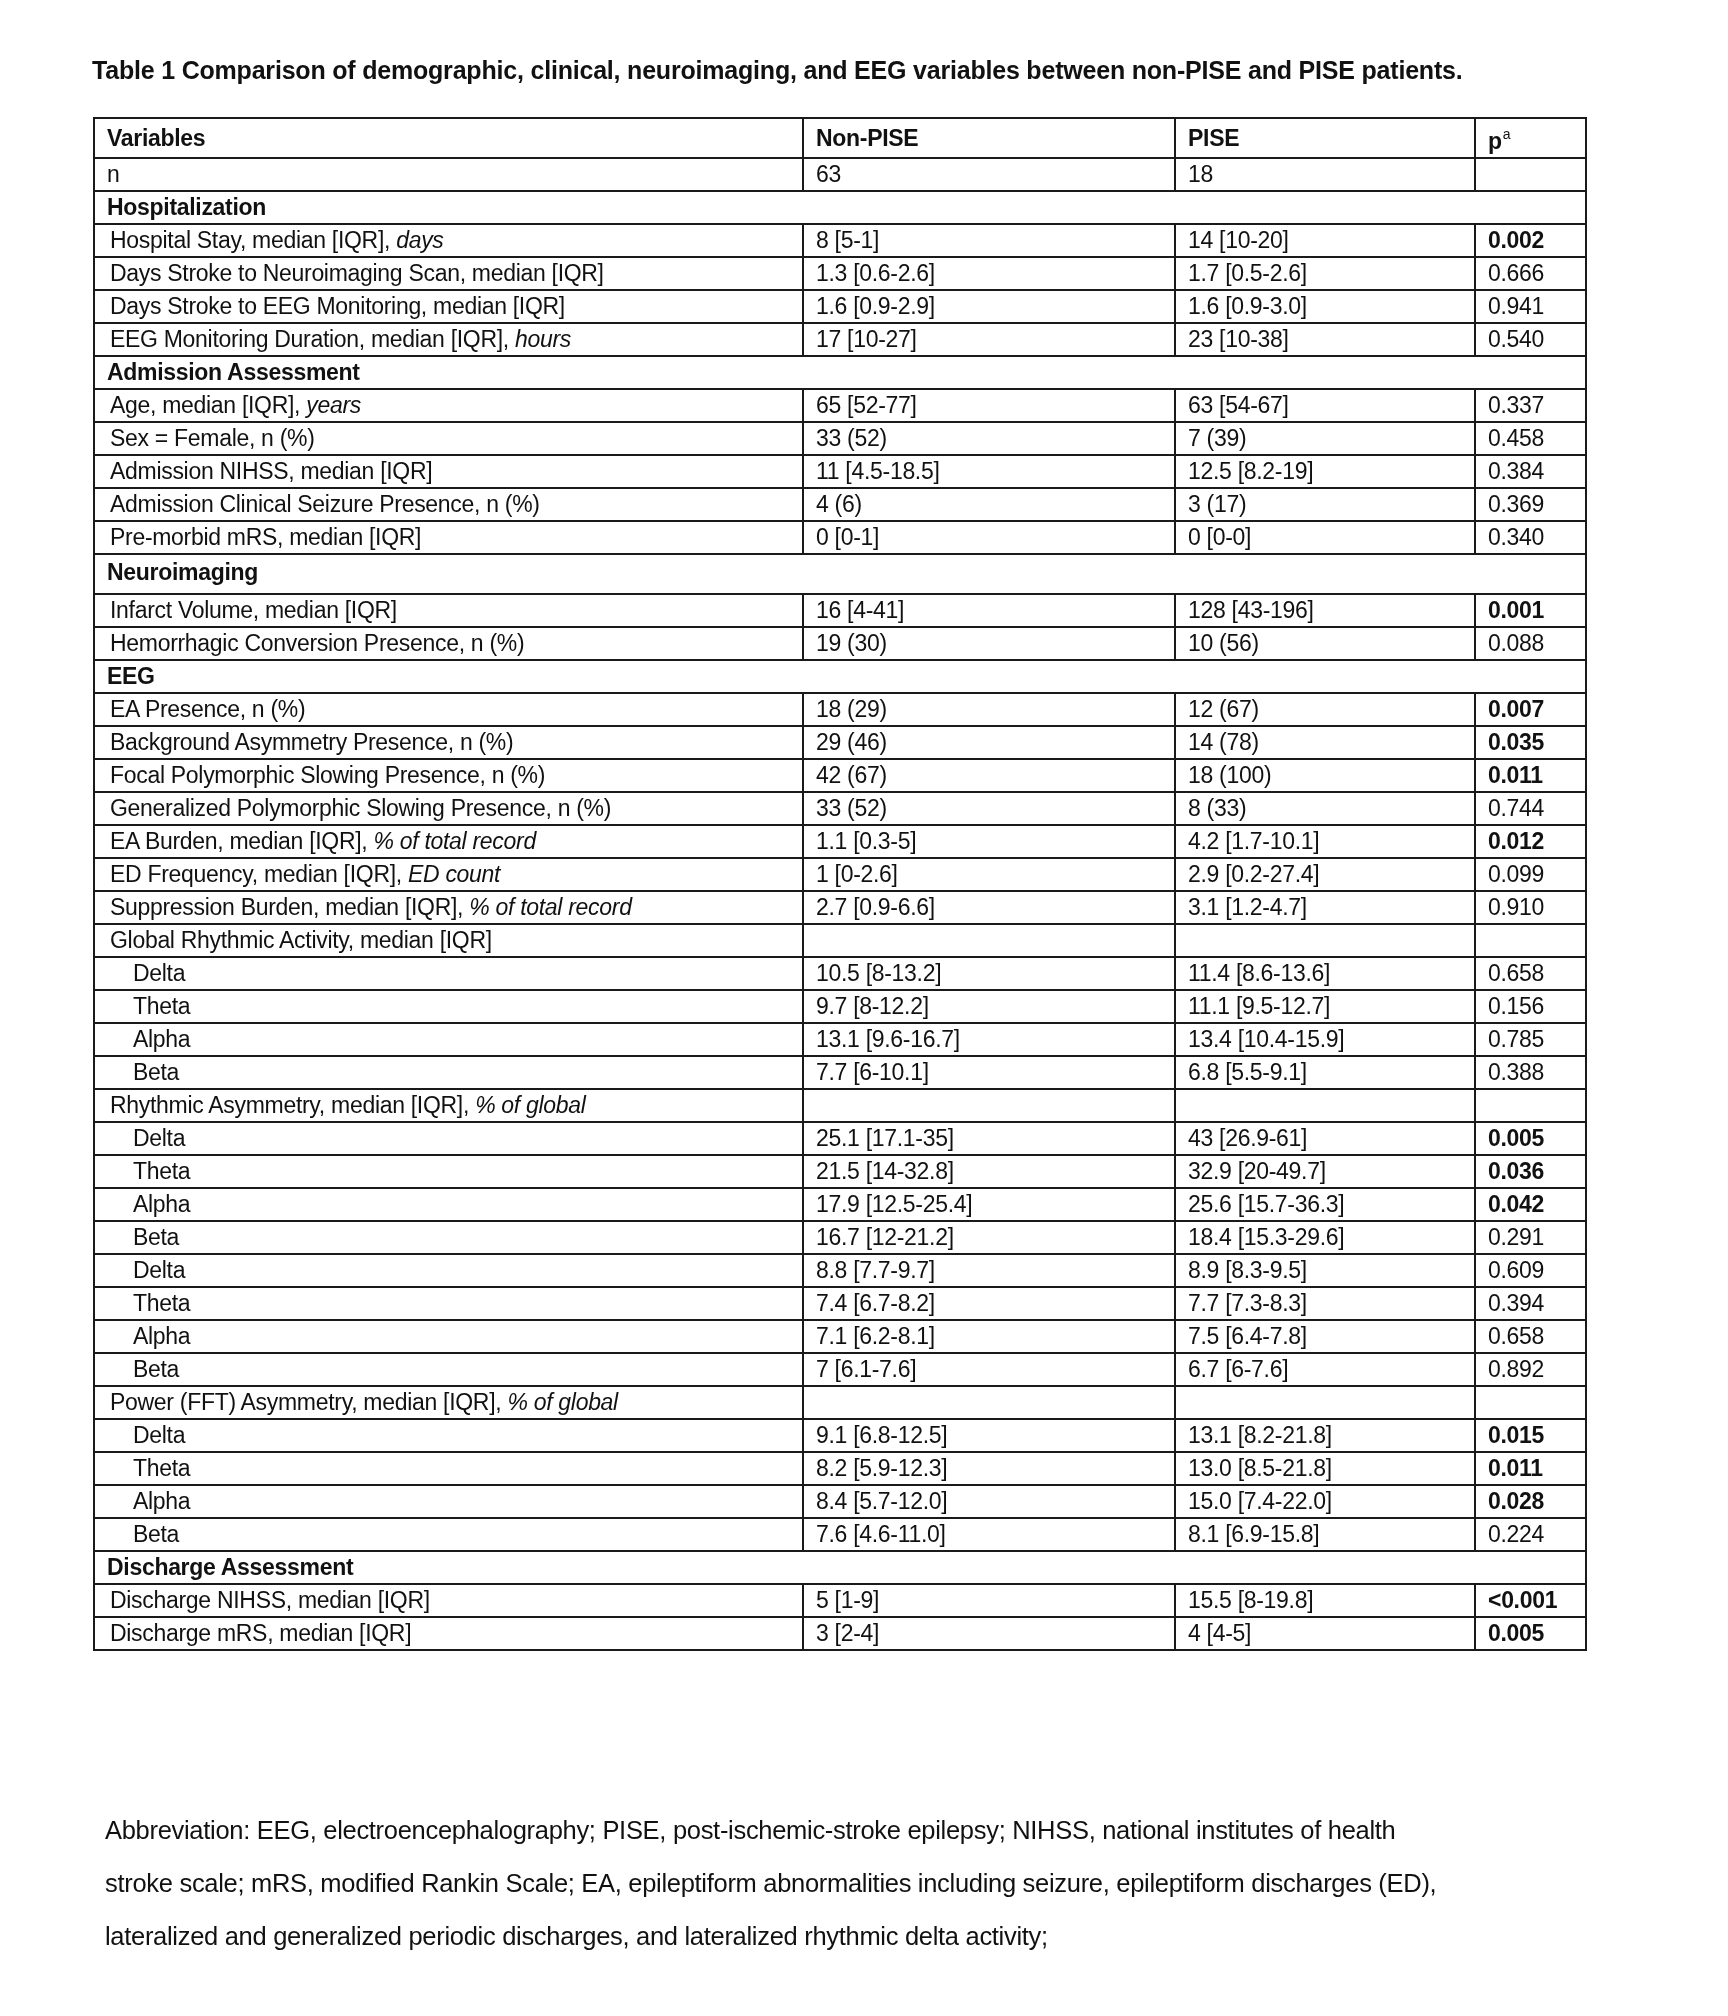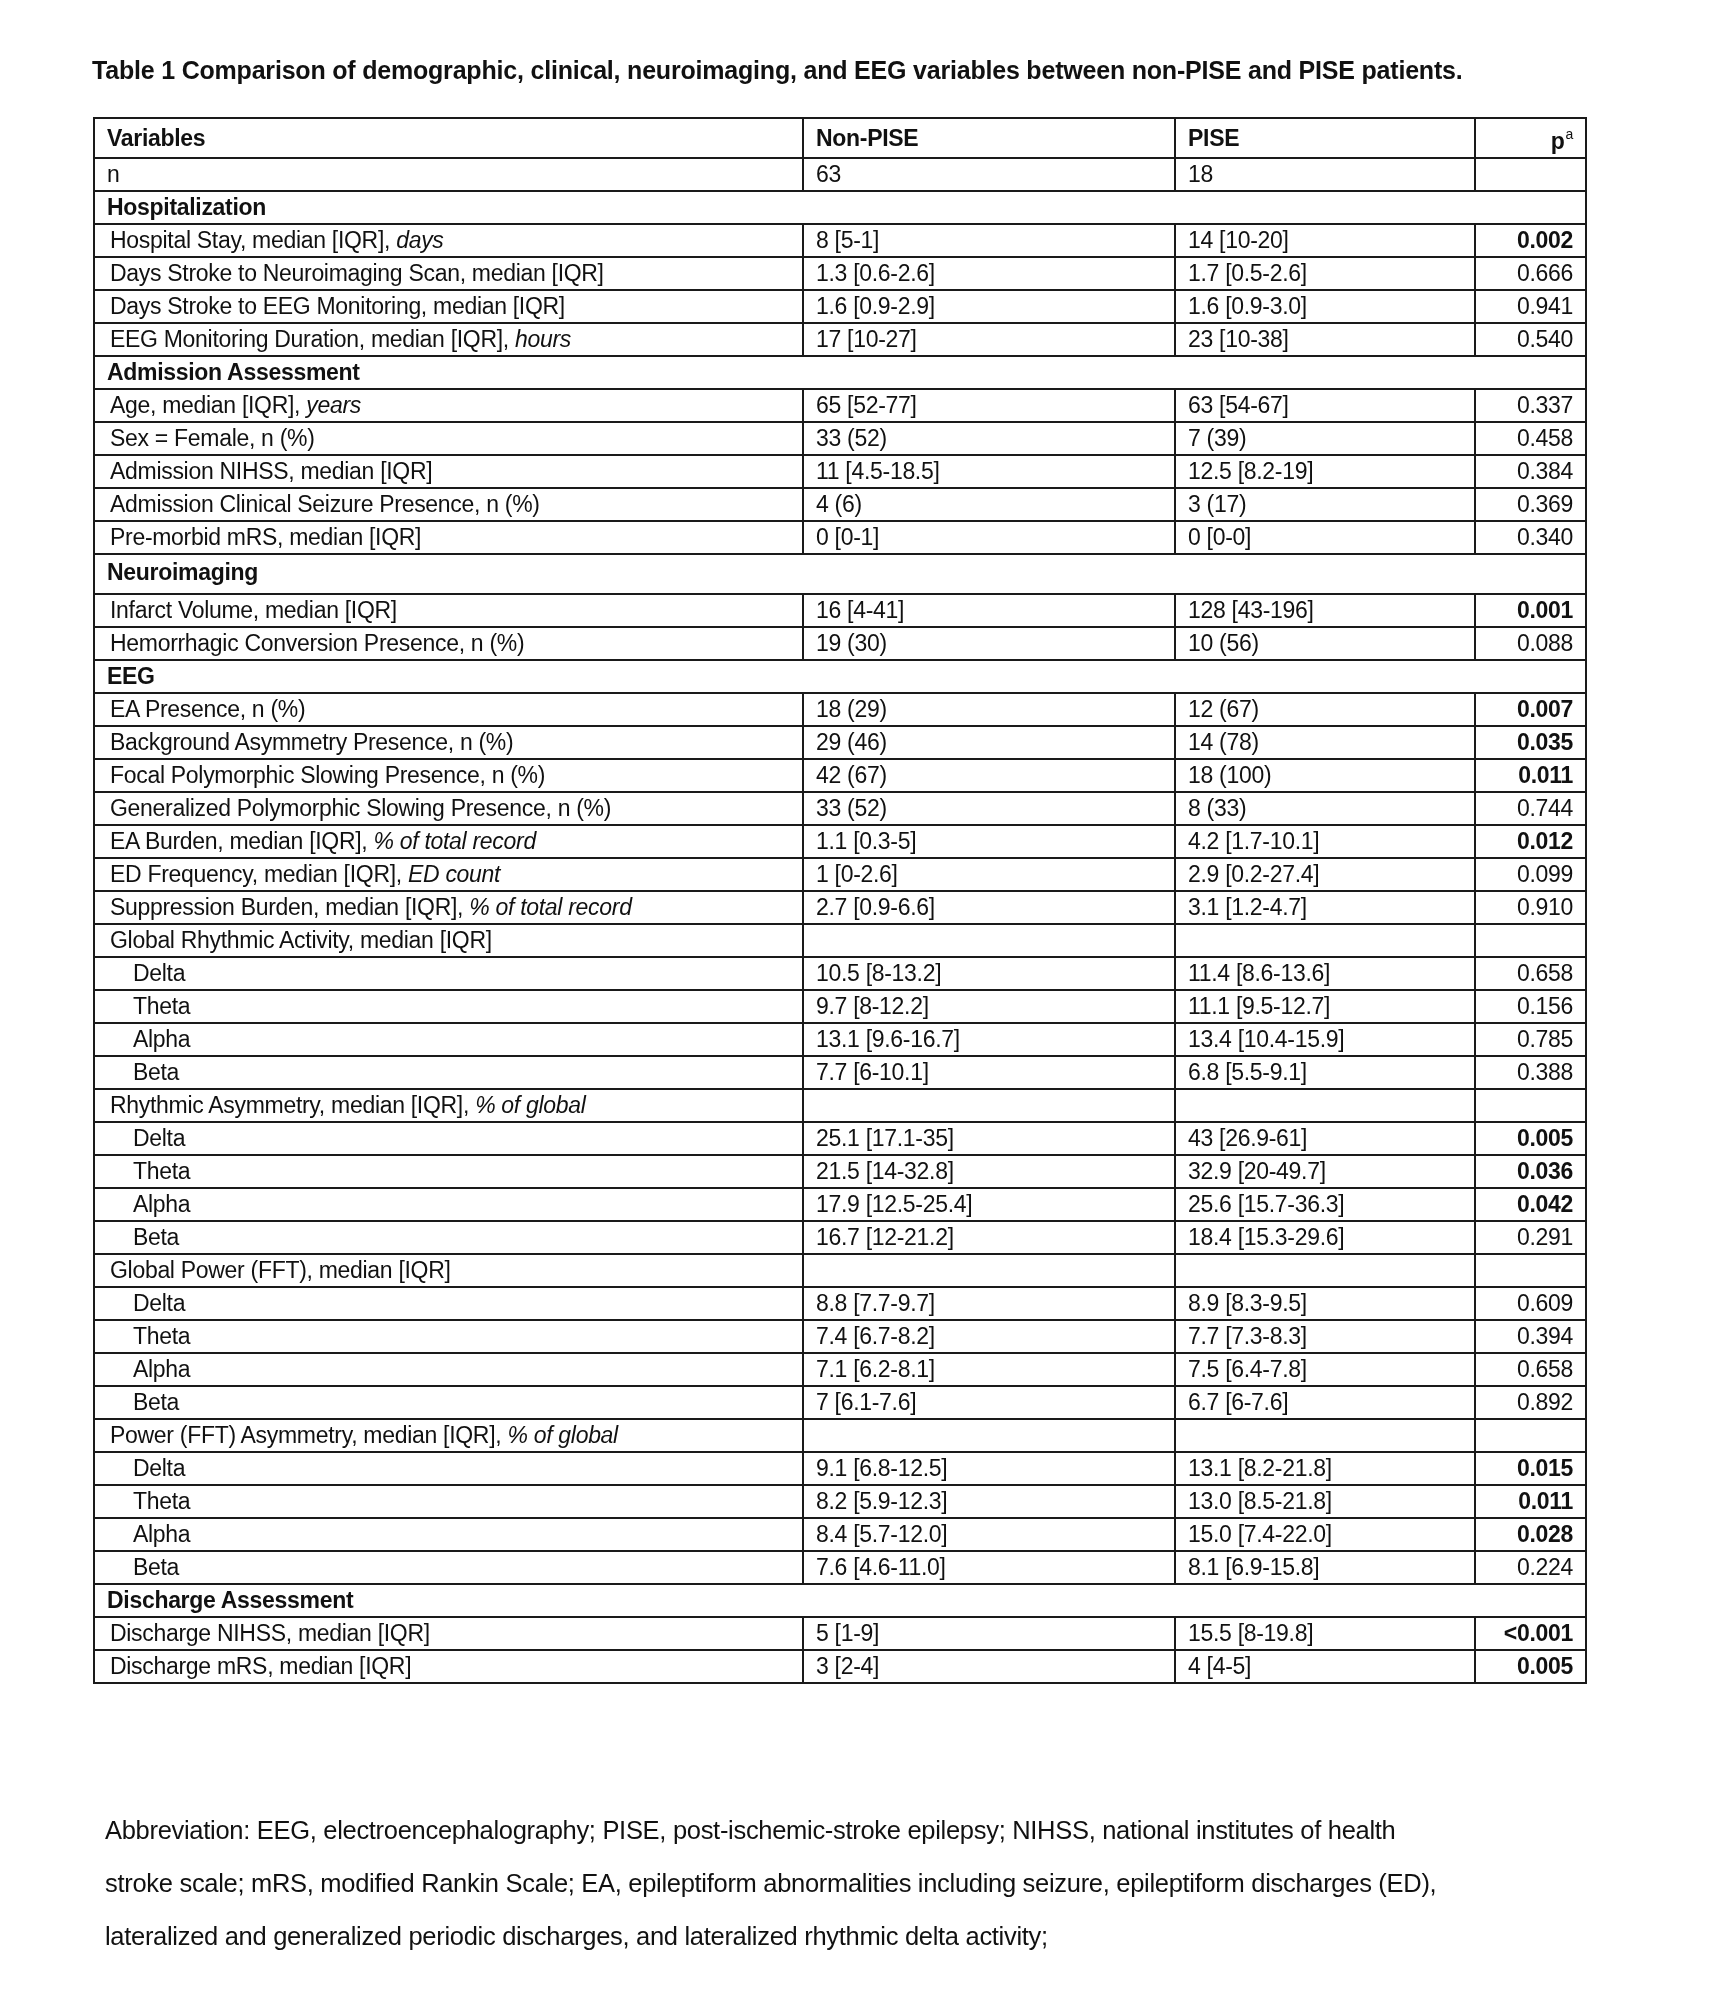--- a/index.html
+++ b/index.html
@@ -49,21 +49,21 @@
       height: 31px;
       padding: 0 12px;
       vertical-align: middle;
       white-space: nowrap;
       overflow: hidden;
       line-height: 31px;
       font-weight: normal;
       text-align: left;
     }
     table.data th { font-weight: bold; }
-    table.data .num-p { text-align: right; }
+    table.data .num-p { }
     table.data .bold { font-weight: bold; margin-left: 44px; }
     table.data tr.section td {
       font-weight: bold;
       border-left: 2.5px solid #1a1a1a;
       border-right: 2.5px solid #1a1a1a;
     }
     table.data tr.section.tall td { height: 38px; vertical-align: top; line-height: 34px; }
     table.data td.indent1 { padding-left: 15px; }
     table.data td.indent2 { padding-left: 38px; }
     .unit { font-style: italic; }
@@ -283,26 +283,20 @@
           <td>25.6 [15.7-36.3]</td>
           <td class="num-p bold">0.042</td>
         </tr>
         <tr>
           <td class="indent2"><span>Beta</span><span class="unit"></span></td>
           <td>16.7 [12-21.2]</td>
           <td>18.4 [15.3-29.6]</td>
           <td class="num-p">0.291</td>
         </tr>
         <tr>
-          <td class="indent1"><span>Global Power (FFT), median [IQR]</span><span class="unit"></span></td>
-          <td></td>
-          <td></td>
-          <td></td>
-        </tr>
-        <tr>
           <td class="indent2"><span>Delta</span><span class="unit"></span></td>
           <td>8.8 [7.7-9.7]</td>
           <td>8.9 [8.3-9.5]</td>
           <td class="num-p">0.609</td>
         </tr>
         <tr>
           <td class="indent2"><span>Theta</span><span class="unit"></span></td>
           <td>7.4 [6.7-8.2]</td>
           <td>7.7 [7.3-8.3]</td>
           <td class="num-p">0.394</td>

